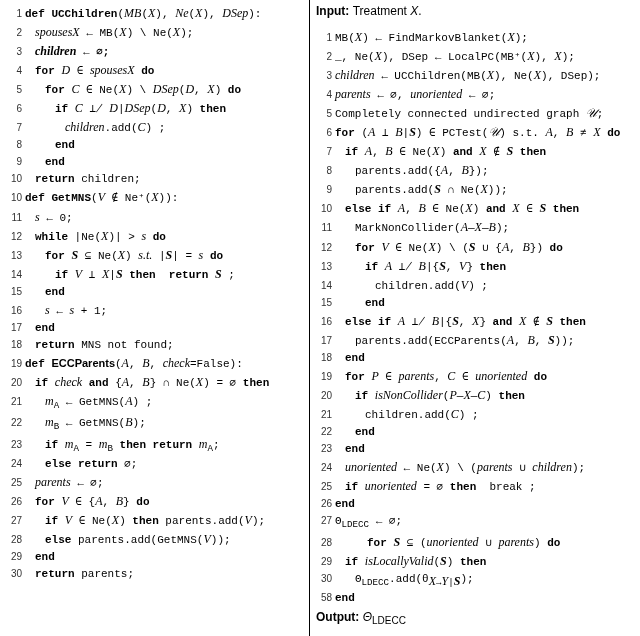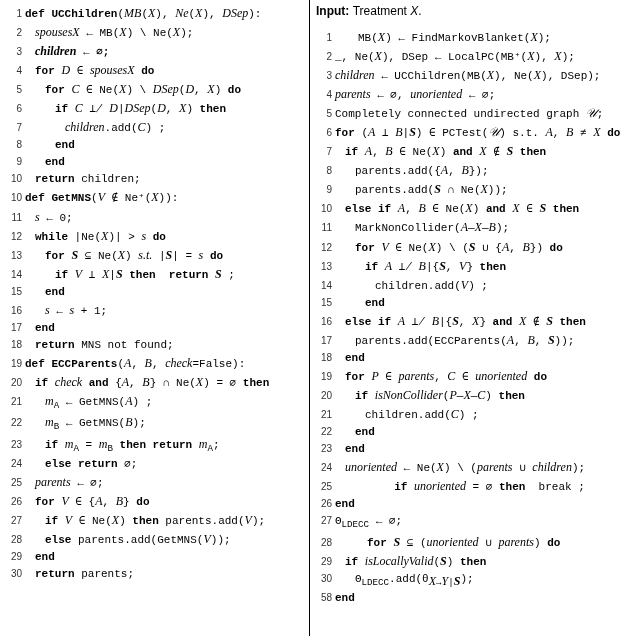--- a/index.html
+++ b/index.html
@@ -135,21 +135,21 @@
       <div class="algo-line">
         <span class="algo-num">17</span>
         <span class="algo-content" style="padding-left: 10px;"><span class="kw">end</span></span>
       </div>
       <div class="algo-line">
         <span class="algo-num">18</span>
         <span class="algo-content" style="padding-left: 10px;"><span class="kw">return</span> MNS not found;</span>
       </div>
       <div class="algo-line">
         <span class="algo-num">19</span>
-        <span class="algo-content" style="padding-left: 0px;"><span class="kw">def</span> <span class="bold" style="font-family:Liberation Mono, monospace">ECCParents</span>(<span class="math">A</span>, <span class="math">B</span>, <span class="math">check</span>=False):</span>
+        <span class="algo-content" style="padding-left: 0px;"><span class="kw">def</span> <span class="bold" style="font-family:Liberation Sans, sans-serif">ECCParents</span>(<span class="math">A</span>, <span class="math">B</span>, <span class="math">check</span>=False):</span>
       </div>
       <div class="algo-line">
         <span class="algo-num">20</span>
         <span class="algo-content" style="padding-left: 10px;"><span class="kw">if</span> <span class="math">check</span> <span class="kw">and</span> {<span class="math">A</span>, <span class="math">B</span>} ∩ Ne(<span class="math">X</span>) = ∅ <span class="kw">then</span></span>
       </div>
       <div class="algo-line">
         <span class="algo-num">21</span>
         <span class="algo-content" style="padding-left: 20px;"><span class="math">m</span><sub>A</sub> ← GetMNS(<span class="math">A</span>) ;</span>
       </div>
       <div class="algo-line">
@@ -191,21 +191,21 @@
     </div>
 </div>
 
 <div class="right-panel">
   <div class="section-header">
     <span style="font-weight:bold; font-family:Arial,sans-serif; font-size:12px;">Input: </span><span style="font-family:Arial,sans-serif; font-size:12px; font-weight:normal;">Treatment <span style="font-style:italic;">X</span>.</span>
   </div>
   <div class="code-block" id="right-code">
       <div class="algo-line">
         <span class="algo-num">1</span>
-        <span class="algo-content" style="padding-left: 0px; margin-left: 23px;">MB(<span class="math">X</span>) ← FindMarkovBlanket(<span class="math">X</span>);</span>
+        <span class="algo-content" style="padding-left: 0px;">MB(<span class="math">X</span>) ← FindMarkovBlanket(<span class="math">X</span>);</span>
       </div>
       <div class="algo-line">
         <span class="algo-num">2</span>
         <span class="algo-content" style="padding-left: 0px;">_, Ne(<span class="math">X</span>), DSep ← LocalPC(MB⁺(<span class="math">X</span>), <span class="math">X</span>);</span>
       </div>
       <div class="algo-line">
         <span class="algo-num">3</span>
         <span class="algo-content" style="padding-left: 0px;"><span class="math">children</span> ← UCChildren(MB(<span class="math">X</span>), Ne(<span class="math">X</span>), DSep);</span>
       </div>
       <div class="algo-line">
@@ -287,21 +287,21 @@
       <div class="algo-line">
         <span class="algo-num">23</span>
         <span class="algo-content" style="padding-left: 10px;"><span class="kw">end</span></span>
       </div>
       <div class="algo-line">
         <span class="algo-num">24</span>
         <span class="algo-content" style="padding-left: 10px;"><span class="math">unoriented</span> ← Ne(<span class="math">X</span>) \ (<span class="math">parents</span> ∪ <span class="math">children</span>);</span>
       </div>
       <div class="algo-line">
         <span class="algo-num">25</span>
-        <span class="algo-content" style="padding-left: 10px; text-align: center;"><span class="kw">if</span> <span class="math">unoriented</span> = ∅ <span class="kw">then</span>  break ;</span>
+        <span class="algo-content" style="padding-left: 10px;"><span class="kw">if</span> <span class="math">unoriented</span> = ∅ <span class="kw">then</span>  break ;</span>
       </div>
       <div class="algo-line">
         <span class="algo-num">26</span>
         <span class="algo-content" style="padding-left: 0px;"><span class="kw">end</span></span>
       </div>
       <div class="algo-line">
         <span class="algo-num">27</span>
         <span class="algo-content" style="padding-left: 0px;">Θ<sub>LDECC</sub> ← ∅;</span>
       </div>
       <div class="algo-line">
@@ -314,13 +314,14 @@
       </div>
       <div class="algo-line">
         <span class="algo-num">30</span>
         <span class="algo-content" style="padding-left: 20px;">Θ<sub>LDECC</sub>.add(θ<sub><span class="math">X</span>→<span class="math">Y</span>|<span class="mathbf">S</span></sub>);</span>
       </div>
       <div class="algo-line">
         <span class="algo-num">58</span>
         <span class="algo-content" style="padding-left: 0px;"><span class="kw">end</span></span>
       </div>
     </div>
+<div style="font-family: Arial, sans-serif; font-size: 12px; margin-top: 2px;"><span style="font-weight:bold;">Output:</span> <span style="font-style:italic;">Θ</span><sub>LDECC</sub></div>
   </div>
 
 </body></html>

